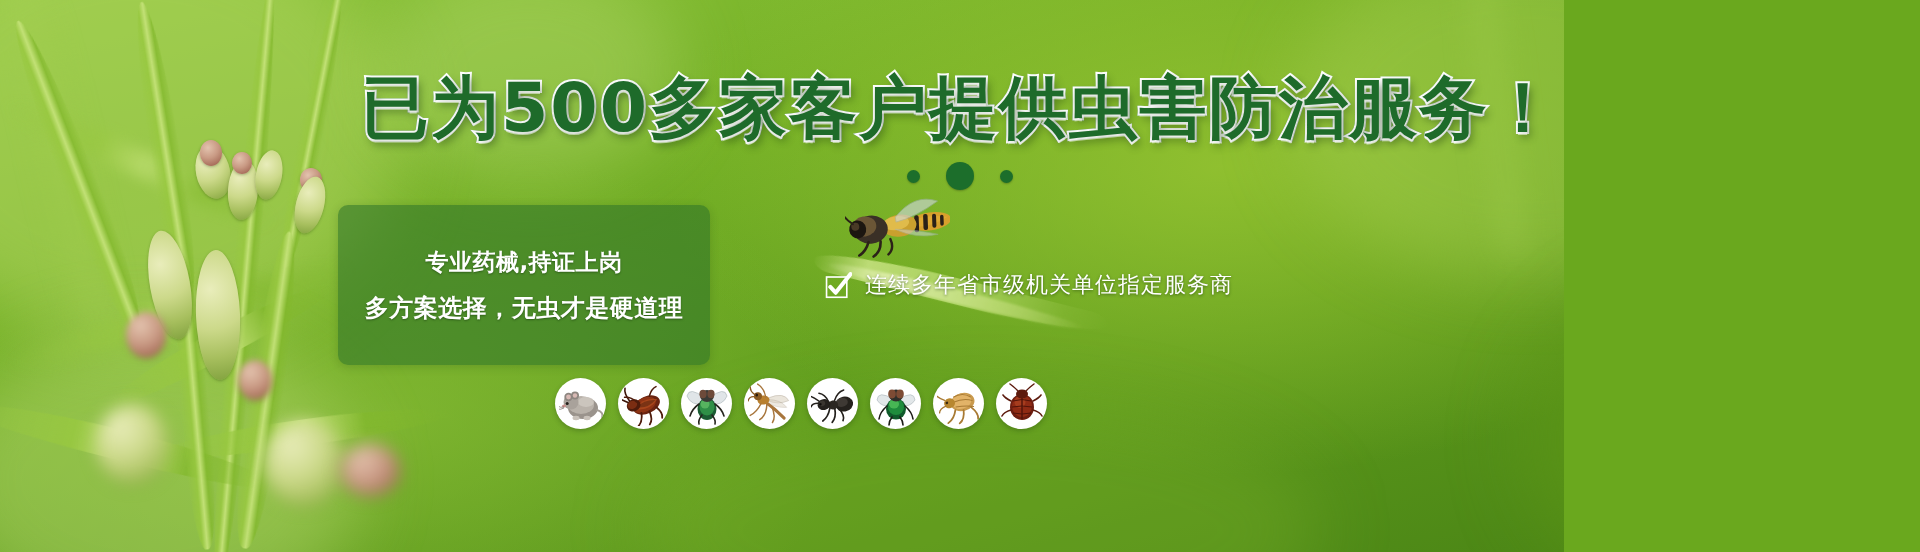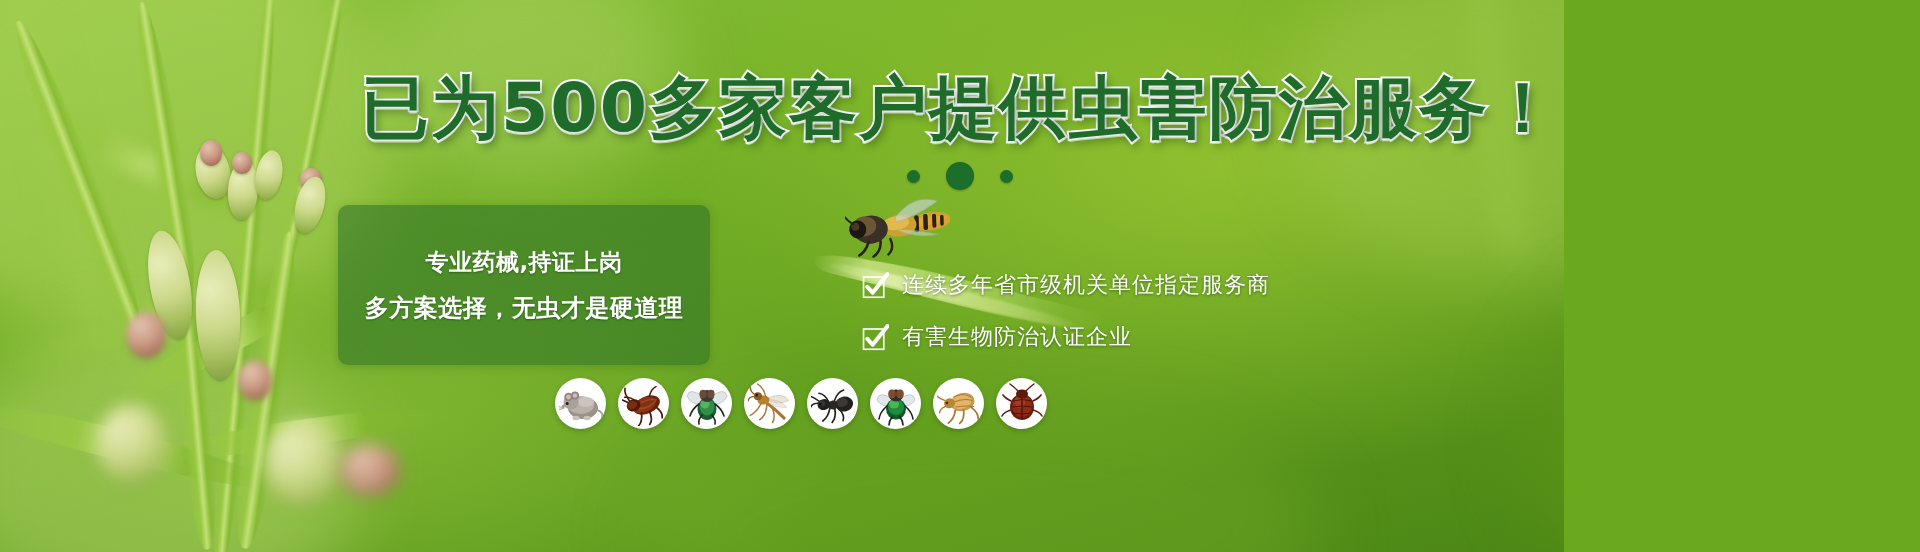--- a/index.html
+++ b/index.html
@@ -98,21 +98,21 @@
     text-shadow:0 1px 2px rgba(18,48,10,.5);
     font-family:"DejaVu Sans","Liberation Sans",sans-serif;
   }
   #info-card .line.l1 { font-size:23px; letter-spacing:.5px; }
   #info-card .line.l2 { font-size:24px; letter-spacing:.5px; }
   #info-card .line.l3 { font-size:24px; letter-spacing:.5px; }
 
   
   #certs {
     position:absolute;
-    left:862px; top:270px;
+    left:825px; top:270px;
     display:flex; flex-direction:column; gap:22px;
   }
   #certs .cert { display:flex; align-items:center; gap:13px; }
   #certs .cert-label {
     color:#ffffff;
     font-size:22px;
     white-space:nowrap;
     letter-spacing:1px;
     text-shadow:0 1px 3px rgba(18,48,10,.55);
     font-family:"DejaVu Sans","Liberation Sans",sans-serif;
@@ -245,27 +245,20 @@
   <div id="certs">
 
     <div class="cert">
       <svg class="checkbox-icon" viewBox="0 0 28 28">
         <rect x="1.6" y="5.2" width="21" height="21" fill="none" stroke="#ffffff" stroke-width="1.7"></rect>
         <path d="M5.5 15.5 L11 21.5 L26.5 2.2" fill="none" stroke="#ffffff" stroke-width="4.2" stroke-linecap="round" stroke-linejoin="round"></path>
       </svg>
       <span class="cert-label">连续多年省市级机关单位指定服务商</span>
     </div>
 
-    <div class="cert">
-      <svg class="checkbox-icon" viewBox="0 0 28 28">
-        <rect x="1.6" y="5.2" width="21" height="21" fill="none" stroke="#ffffff" stroke-width="1.7"></rect>
-        <path d="M5.5 15.5 L11 21.5 L26.5 2.2" fill="none" stroke="#ffffff" stroke-width="4.2" stroke-linecap="round" stroke-linejoin="round"></path>
-      </svg>
-      <span class="cert-label">有害生物防治认证企业</span>
-    </div>
 
   </div>
 
   <div id="pest-row">
 
     <div class="pest">
       <svg viewBox="0 0 44 44">
         <ellipse cx="24" cy="26" rx="15" ry="11" fill="#9a938c"></ellipse>
         <ellipse cx="22" cy="23" rx="13" ry="9" fill="#b9b2aa"></ellipse>
         <ellipse cx="27" cy="20" rx="8" ry="5" fill="#cfc9c2" opacity=".8"></ellipse>

